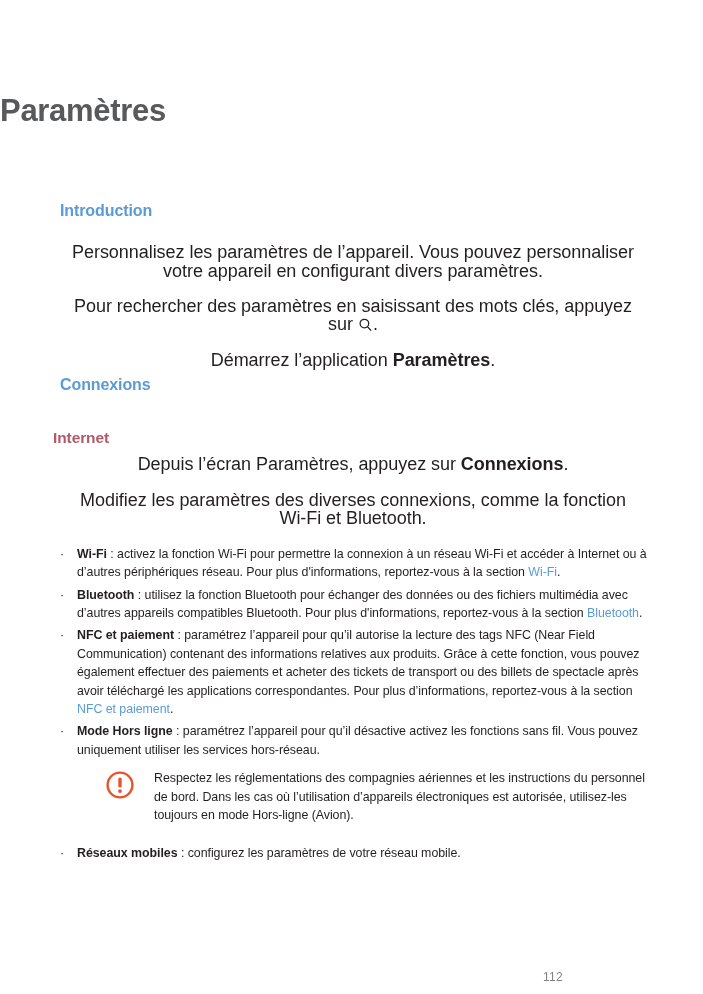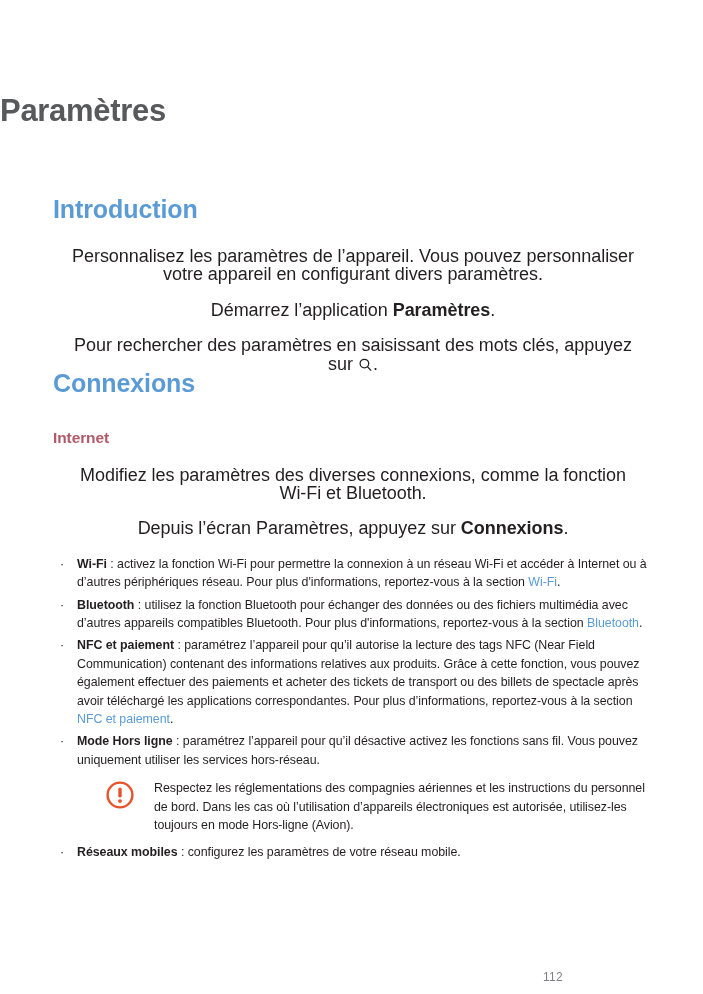--- a/index.html
+++ b/index.html
@@ -30,25 +30,25 @@
     letter-spacing: -0.3px;
     margin: 0;
     position: absolute;
     top: 82px;
     left: 0;
     line-height: 1.1;
   }
 
   
   .h1-section {
-    font-size: 25px;
+    font-size: 16px;
     font-weight: bold;
     color: #5b9bd5;
     letter-spacing: -0.1px;
-    margin: 0;
+    margin: 7px;
     line-height: 1.2;
   }
 
   
   .h2-section {
     font-size: 15.5px;
     font-weight: bold;
     color: #b05a6a;
     letter-spacing: -0.1px;
     margin: 0;
@@ -89,21 +89,21 @@
     font-size: 12.4px;
     line-height: 18.4px;
   }
 
   
   .note {
     position: relative;
     padding-left: 77px;
     min-height: 46px;
     margin-top: 10px;
-    margin-bottom: 8px;
+    margin-bottom: 19px;
   }
   .note .note-text {
     font-size: 12.4px;
     line-height: 18.4px;
     letter-spacing: -0.05px;
     color: #231f20;
   }
   .warn-icon {
     position: absolute;
     left: 28px;
@@ -140,38 +140,38 @@
 
 <div class="page">
 
   <h1 class="doc-title">Paramètres</h1>
 
   <div class="block" style="left:53px; top:182px; width:600px;">
     <div class="h1-section">Introduction</div>
 
     <p class="body" style="margin-top:23px;">Personnalisez les paramètres de l’appareil. Vous pouvez personnaliser votre appareil en configurant divers paramètres.</p>
 
-    <p class="body" style="margin-top:13px;"><span>Démarrez l’application </span><span class="bold">Paramètres</span><span>.</span></p>
-
     <p class="body" style="margin-top:4px;"><span>Pour rechercher des paramètres en saisissant des mots clés, appuyez sur </span><span class="search-icon"><svg width="13" height="14" viewBox="0 0 13 14">
             <circle cx="5.4" cy="5.6" r="4.3" fill="none" stroke="#231f20" stroke-width="1.25"></circle>
             <line x1="8.6" y1="8.9" x2="11.8" y2="12.2" stroke="#231f20" stroke-width="1.25" stroke-linecap="round"></line>
           </svg></span><span>.</span></p>
+
+    <p class="body" style="margin-top:13px;"><span>Démarrez l’application </span><span class="bold">Paramètres</span><span>.</span></p>
   </div>
 
   <div class="block" style="left:53px; top:356px; width:600px;">
     <div class="h1-section">Connexions</div>
   </div>
 
   <div class="block" style="left:53px; top:417px; width:600px;">
     <div class="h2-section">Internet</div>
 
+    <p class="body" style="margin-top:7px;"><span>Depuis l’écran Paramètres, appuyez sur </span><span class="bold">Connexions</span><span>.</span></p>
+
     <p class="body" style="margin-top:18px;">Modifiez les paramètres des diverses connexions, comme la fonction Wi-Fi et Bluetooth.</p>
-
-    <p class="body" style="margin-top:7px;"><span>Depuis l’écran Paramètres, appuyez sur </span><span class="bold">Connexions</span><span>.</span></p>
 
     <ul class="bullets" style="margin-top:9px;">
 
       <li>
         <span class="dot">·</span>
         <span class="bold">Wi-Fi</span><span> : activez la fonction Wi-Fi pour permettre la connexion à un réseau Wi-Fi et accéder à Internet ou à d’autres périphériques réseau. Pour plus d'informations, reportez-vous à la section </span><span class="link">Wi-Fi</span><span>.</span>
       </li>
 
       <li>
         <span class="dot">·</span>

